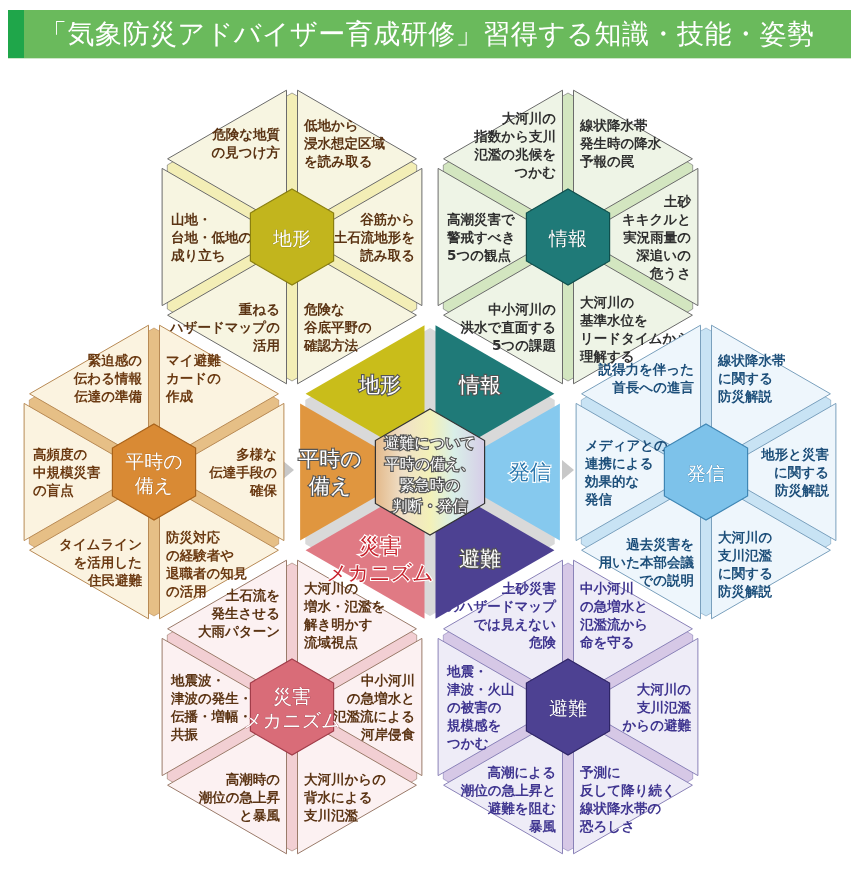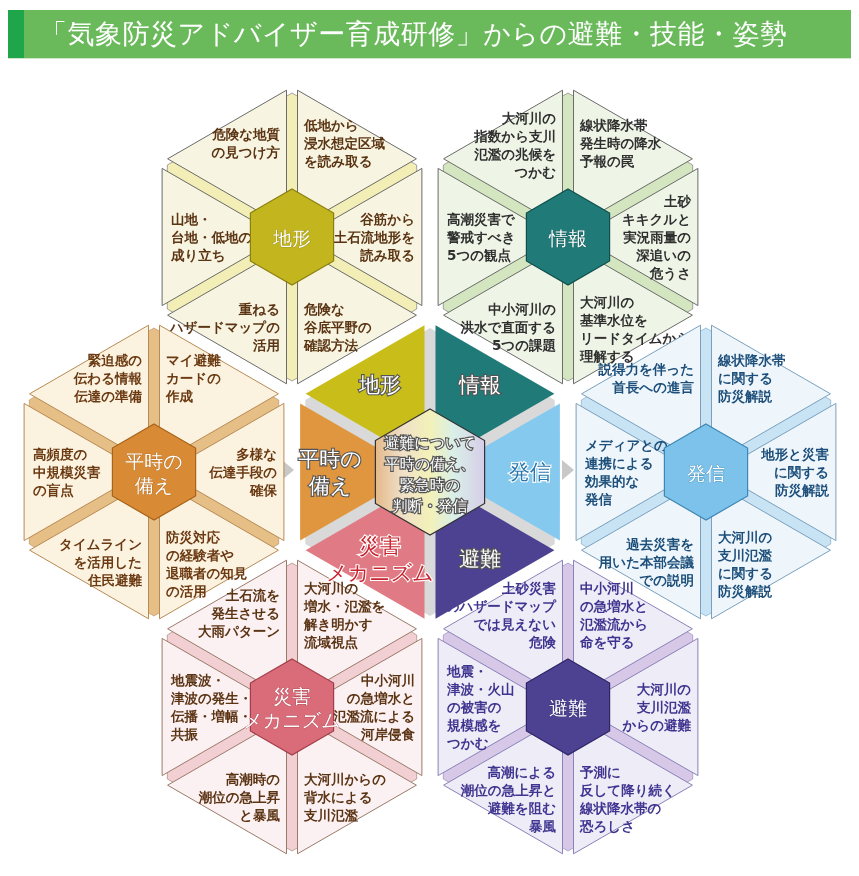--- a/index.html
+++ b/index.html
@@ -13,21 +13,21 @@
   svg.diagram { position:absolute; left:0; top:0; }
   .tri-text { font-weight:bold; font-size:13.5px; }
   .hub-text { font-size:19px; fill:#ffffff; stroke-width:0.6px; paint-order:stroke; }
   .core-text { font-size:15px; fill:#ffffff; stroke:#555; stroke-width:2.4px; paint-order:stroke; }
 </style>
 </head>
 <body>
 
 <div class="title-bar">
   <div class="title-accent"></div>
-  <div class="title-text">「気象防災アドバイザー育成研修」からの避難・技能・姿勢</div>
+  <div class="title-text">「気象防災アドバイザー育成研修」習得する知識・技能・姿勢</div>
 </div>
 
 <svg class="diagram" id="diagram" width="859" height="876" viewBox="0 0 859 876" xmlns="http://www.w3.org/2000/svg">
     <polygon points="282.0,460.0 294.0,470.0 282.0,480.0" fill="#c8c8c8"></polygon>
     <polygon points="562.0,460.0 574.0,470.0 562.0,480.0" fill="#c8c8c8"></polygon>
     <g>
       <polygon points="292.0,93.0 416.7,165.0 416.7,309.0 292.0,381.0 167.3,309.0 167.3,165.0" fill="#f3eeb6" stroke="#6b6b6b" stroke-width="0.6"></polygon>
       <g>
         <polygon points="286.5,227.5 167.6,158.8 286.5,90.2" fill="#f7f5e1" stroke="#6b6b6b" stroke-width="1"></polygon>
         <text x="280" y="138.5" text-anchor="end" fill="#5b3414" class="tri-text">危険な地質</text>

